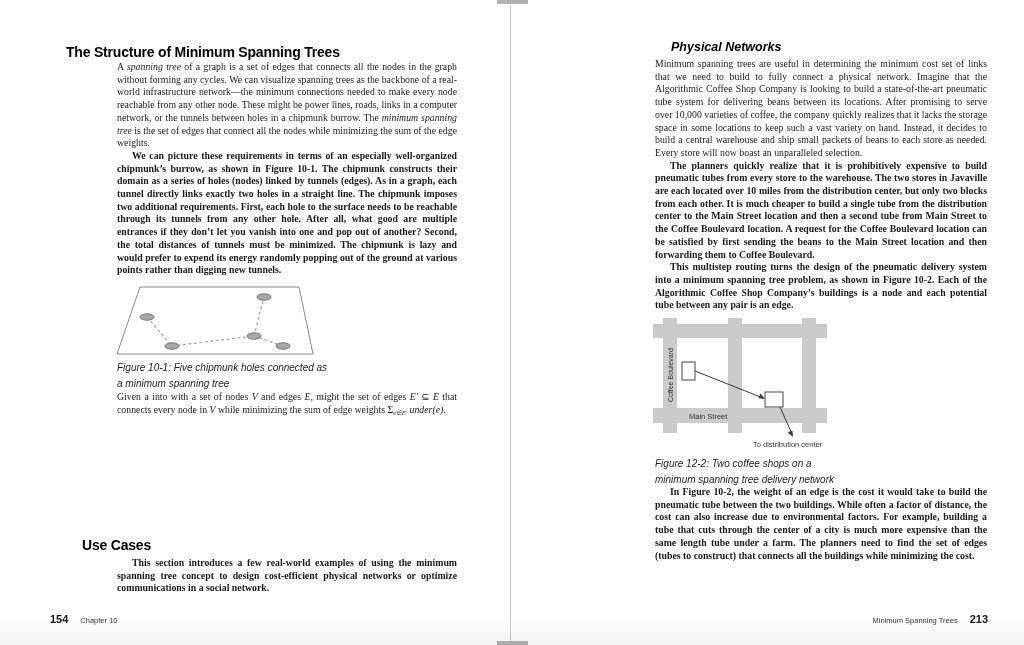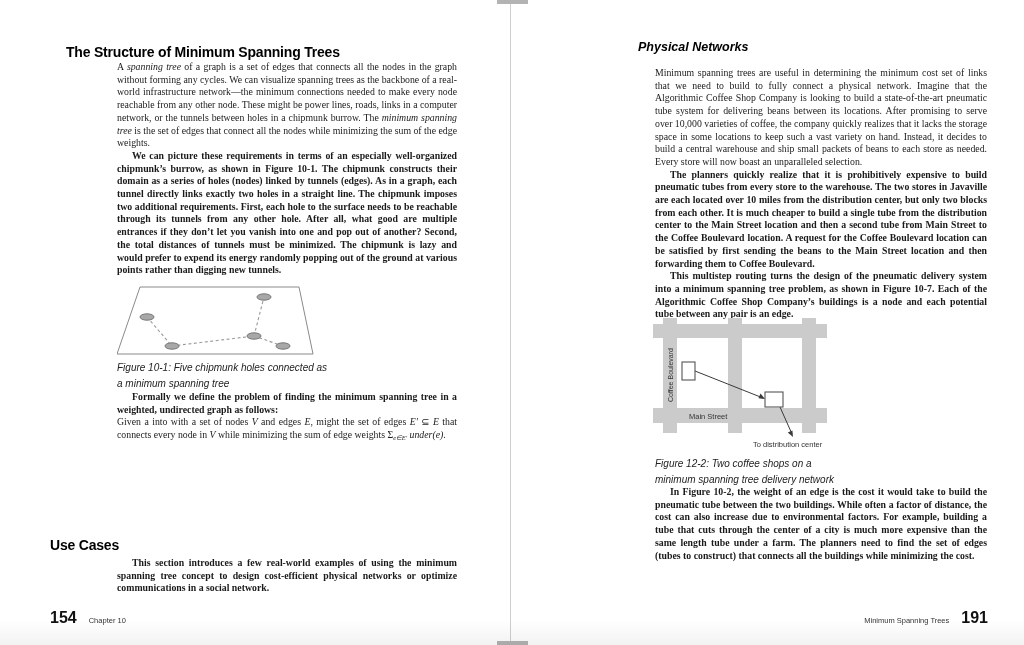--- a/index.html
+++ b/index.html
@@ -57,21 +57,21 @@
     font-style: italic;
     font-size: 10px;
     line-height: 16px;
     color: #222;
   }
 
   .footer {
     font-family: "Liberation Sans", sans-serif;
     color: #111;
   }
-  .footer .pagenum { font-weight: 700; font-size: 16px; text-align: center; }
+  .footer .pagenum { font-weight: 700; font-size: 11px; text-align: center; }
   .footer .running { font-size: 7.5px; color: #333; }
   .footer-left  { left: 50px; top: 609px; }
   .footer-right { right: 36px; top: 609px; text-align: right; }
   .footer .sep { display: inline-block; width: 12px; }
 
   .spine {
     position: absolute; left: 510px; top: 0;
     width: 1px; height: 645px;
     background: #cfcfcf;
   }
@@ -120,43 +120,42 @@
       <ellipse cx="147" cy="13" rx="7" ry="3.2"></ellipse>
       <ellipse cx="55" cy="62" rx="7" ry="3.2"></ellipse>
       <ellipse cx="137" cy="52" rx="7" ry="3.2"></ellipse>
       <ellipse cx="166" cy="62" rx="7" ry="3.2"></ellipse>
     </g>
   </svg>
 
   <div class="caption abs" style="left:117px; top:360px; width:215px;">Figure 10-1: Five chipmunk holes connected as a minimum spanning tree</div>
 
   <div class="body-text abs" style="left:117px; top:391px; width:340px;">
-    <p class="indent">Formally we define the problem of finding the minimum spanning tree in a weighted, undirected graph as follows:</p>
     <p class="quote"><span>Given a into with a set of nodes </span><i>V</i><span> and edges </span><i>E</i><span>, might the set of edges </span><i>E′</i><span> ⊆ </span><i>E</i><span> that connects every node in </span><i>V</i><span> while minimizing the sum of edge weights </span><span>Σ</span><sub>e∈E′</sub><i> under(e)</i><span>.</span></p>
   </div>
 
-  <h1 class="a-head abs" style="left:46px; top:533px;">Use Cases</h1>
+  <h1 class="a-head abs" style="left:78px; top:533px;">Use Cases</h1>
 
   <div class="body-text abs" style="left:117px; top:557px; width:340px;">
     <p class="indent">This section introduces a few real-world examples of using the minimum spanning tree concept to design cost-efficient physical networks or optimize communications in a social network.</p>
   </div>
 
   <div class="footer abs footer-left">
     <span class="pagenum">154</span><span class="sep"></span><span class="running">Chapter 10</span>
   </div>
 </div>
 
 <div class="page page-right">
 
-  <h2 class="b-head abs" style="left:126px; top:40px;text-align:right;">Physical Networks</h2>
+  <h2 class="b-head abs" style="left:159px; top:40px;text-align:right;">Physical Networks</h2>
 
-  <div class="body-text abs" style="left:143px; top:58px; width:332px;margin-top:9px;">
+  <div class="body-text abs" style="left:143px; top:58px; width:332px;">
     <p>Minimum spanning trees are useful in determining the minimum cost set of links that we need to build to fully connect a physical network. Imagine that the Algorithmic Coffee Shop Company is looking to build a state-of-the-art pneumatic tube system for delivering beans between its locations. After promising to serve over 10,000 varieties of coffee, the company quickly realizes that it lacks the storage space in some locations to keep such a vast variety on hand. Instead, it decides to build a central warehouse and ship small packets of beans to each store as needed. Every store will now boast an unparalleled selection.</p>
     <p class="indent">The planners quickly realize that it is prohibitively expensive to build pneumatic tubes from every store to the warehouse. The two stores in Javaville are each located over 10 miles from the distribution center, but only two blocks from each other. It is much cheaper to build a single tube from the distribution center to the Main Street location and then a second tube from Main Street to the Coffee Boulevard location. A request for the Coffee Boulevard location can be satisfied by first sending the beans to the Main Street location and then forwarding them to Coffee Boulevard.</p>
-    <p class="indent">This multistep routing turns the design of the pneumatic delivery system into a minimum spanning tree problem, as shown in Figure 10-7. Each of the Algorithmic Coffee Shop Company’s buildings is a node and each potential tube between any pair is an edge.</p>
+    <p class="indent">This multistep routing turns the design of the pneumatic delivery system into a minimum spanning tree problem, as shown in Figure 10-2. Each of the Algorithmic Coffee Shop Company’s buildings is a node and each potential tube between any pair is an edge.</p>
   </div>
 
   <svg class="abs" style="left:141px; top:318px;" width="176" height="134" viewBox="0 0 176 134">
     <g fill="#cbcbcb">
       <rect x="0" y="6" width="174" height="14"></rect>
       <rect x="0" y="90" width="174" height="15"></rect>
       <rect x="10" y="0" width="14" height="115"></rect>
       <rect x="75" y="0" width="14" height="115"></rect>
       <rect x="149" y="0" width="14" height="115"></rect>
     </g>
@@ -180,20 +179,20 @@
     <text x="100" y="129" font-size="7.5">To distribution center</text>
   </svg>
 
   <div class="caption abs" style="left:143px; top:456px; width:195px;">Figure 12-2: Two coffee shops on a minimum spanning tree delivery network</div>
 
   <div class="body-text abs" style="left:143px; top:486px; width:332px;">
     <p class="indent">In Figure 10-2, the weight of an edge is the cost it would take to build the pneumatic tube between the two buildings. While often a factor of distance, the cost can also increase due to environmental factors. For example, building a tube that cuts through the center of a city is much more expensive than the same length tube under a farm. The planners need to find the set of edges (tubes to construct) that connects all the buildings while minimizing the cost.</p>
   </div>
 
   <div class="footer abs footer-right">
-    <span class="running">Minimum Spanning Trees</span><span class="sep"></span><span class="pagenum">191</span>
+    <span class="running">Minimum Spanning Trees</span><span class="sep"></span><span class="pagenum">213</span>
   </div>
 </div>
 
 <div class="spine"></div>
 <div class="spine-tab top"></div>
 <div class="spine-tab bottom"></div>
 <div class="bottom-shade"></div>
 
 </body></html>

